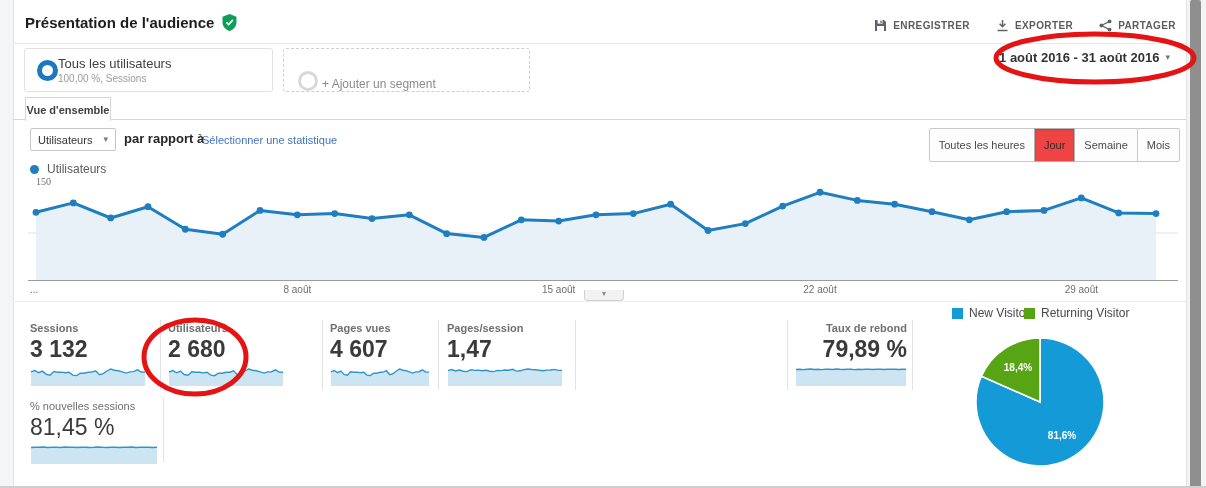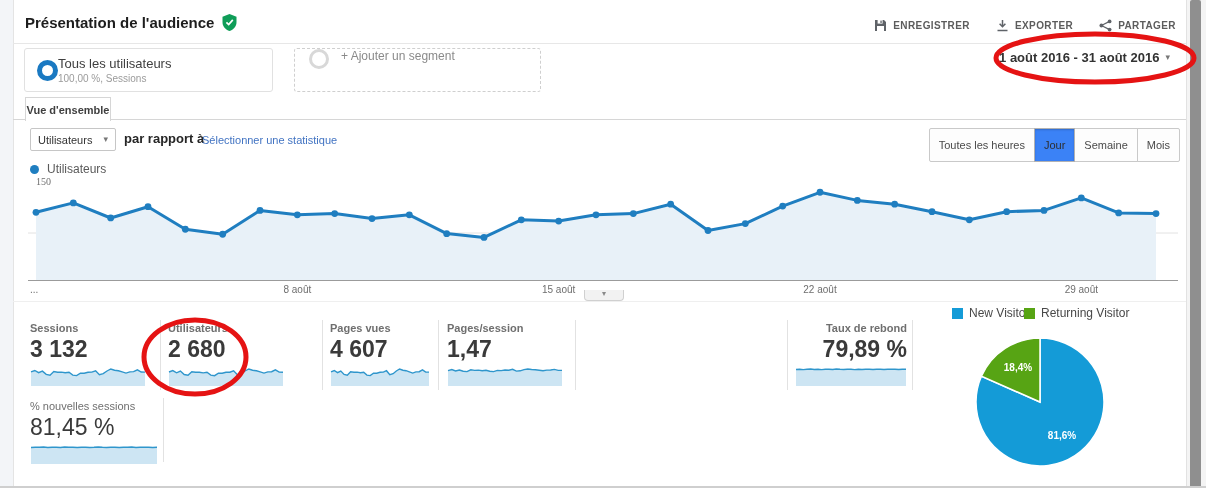--- a/index.html
+++ b/index.html
@@ -17,43 +17,43 @@
   .action-btn{display:flex;align-items:center;gap:6px;font-size:10px;font-weight:bold;
               letter-spacing:.4px;color:#5c5c5c;cursor:pointer;background:none;border:none;padding:0;
               font-family:inherit;}
   .header-divider{left:13px;top:43px;width:1173px;border-top:1px solid #e7e7e7;}
   
   .seg-card{left:24px;top:48px;width:249px;height:44px;border:1px solid #e1e1e1;border-radius:3px;
             background:#fff;display:flex;align-items:center;padding-left:12px;box-sizing:border-box;}
   .seg-donut{width:21px;height:21px;border:5px solid #1a79c2;border-radius:50%;box-sizing:border-box;flex:none;}
   .seg-title{font-size:13px;color:#404040;}
   .seg-sub{font-size:10px;color:#9b9b9b;margin-top:2px;}
-  .seg-add{left:294px;top:48px;width:247px;height:44px;border:1px dashed #cfcfcf;border-radius:3px;
-           display:flex;align-items:flex-start;gap:12px;padding-left:14px;box-sizing:border-box;background:#fff;cursor:pointer;}
+  .seg-add{left:283px;top:48px;width:247px;height:44px;border:1px dashed #cfcfcf;border-radius:3px;
+           display:flex;align-items:flex-end;gap:4px;padding-left:14px;box-sizing:border-box;background:#fff;cursor:pointer;}
   .seg-ring{width:20px;height:20px;border:3px solid #d8d8d8;border-radius:50%;box-sizing:border-box;flex:none;}
   .seg-add-label{font-size:12px;color:#8a8a8a;}
   .date-range{top:50px;right:36px;display:flex;align-items:center;gap:6px;font-size:13px;font-weight:bold;color:#333;cursor:pointer;}
   .caret-down::after{content:"▾";}
   .caret{font-size:9px;color:#777;line-height:1;}
   
   .tab-row-line{left:13px;top:119px;width:1173px;border-top:1px solid #d6d6d6;}
   .tab{left:25px;top:97px;width:84px;height:23px;background:#fff;border:1px solid #d6d6d6;border-bottom:none;
        z-index:2;display:flex;align-items:center;justify-content:center;font-size:11px;font-weight:bold;color:#3f3f3f;cursor:pointer;}
   
   .metric-select{left:30px;top:128px;width:86px;height:23px;border:1px solid #c6c6c6;border-radius:2px;background:#fff;
                  display:flex;align-items:center;justify-content:space-between;padding:0 7px;box-sizing:border-box;
                  font-size:11px;color:#333;cursor:pointer;}
   .vs-label{left:124px;top:131px;font-size:13px;font-weight:bold;color:#262626;}
   .stat-link{left:202px;top:134px;font-size:11px;color:#4173c2;cursor:pointer;text-decoration:none;}
   .granularity{top:128px;right:26px;display:flex;}
   .gran-btn{height:22px;padding:16px 9px;font-size:11px;color:#4a4a4a;background:#fdfdfd;border:1px solid #c9c9c9;
             margin-left:-1px;display:flex;align-items:center;cursor:pointer;font-family:inherit;}
   .gran-btn:first-child{border-radius:2px 0 0 2px;}
   .gran-btn:last-child{border-radius:0 2px 2px 0;}
-  .gran-btn.selected{background:#3b82f6;border-color:#b2b2b2;box-shadow:inset 0 1px 2px rgba(0,0,0,.18);color:#2e2e2e;z-index:1;}
+  .gran-btn.selected{background:#ef4444;border-color:#b2b2b2;box-shadow:inset 0 1px 2px rgba(0,0,0,.18);color:#2e2e2e;z-index:1;}
   
   .tl-legend{left:30px;top:162px;display:flex;align-items:center;gap:8px;}
   .tl-dot{width:9px;height:9px;border-radius:50%;background:#1f7ec0;}
   .tl-legend-label{font-size:12px;color:#5a5a5a;}
   .ytick{font-size:10px;color:#6e6e6e;font-family:Liberation Serif, serif;}
   .collapse-handle{left:584px;top:290px;width:38px;height:10px;background:#f2f2f2;border:1px solid #d0d0d0;border-top:none;
                    border-radius:0 0 4px 4px;display:flex;align-items:center;justify-content:center;cursor:pointer;}
   .collapse-handle .caret{font-size:8px;color:#8a8a8a;margin-top:-2px;}
   .chart-bottom-divider{left:13px;top:301px;width:1173px;border-top:1px solid #efefef;}
   

